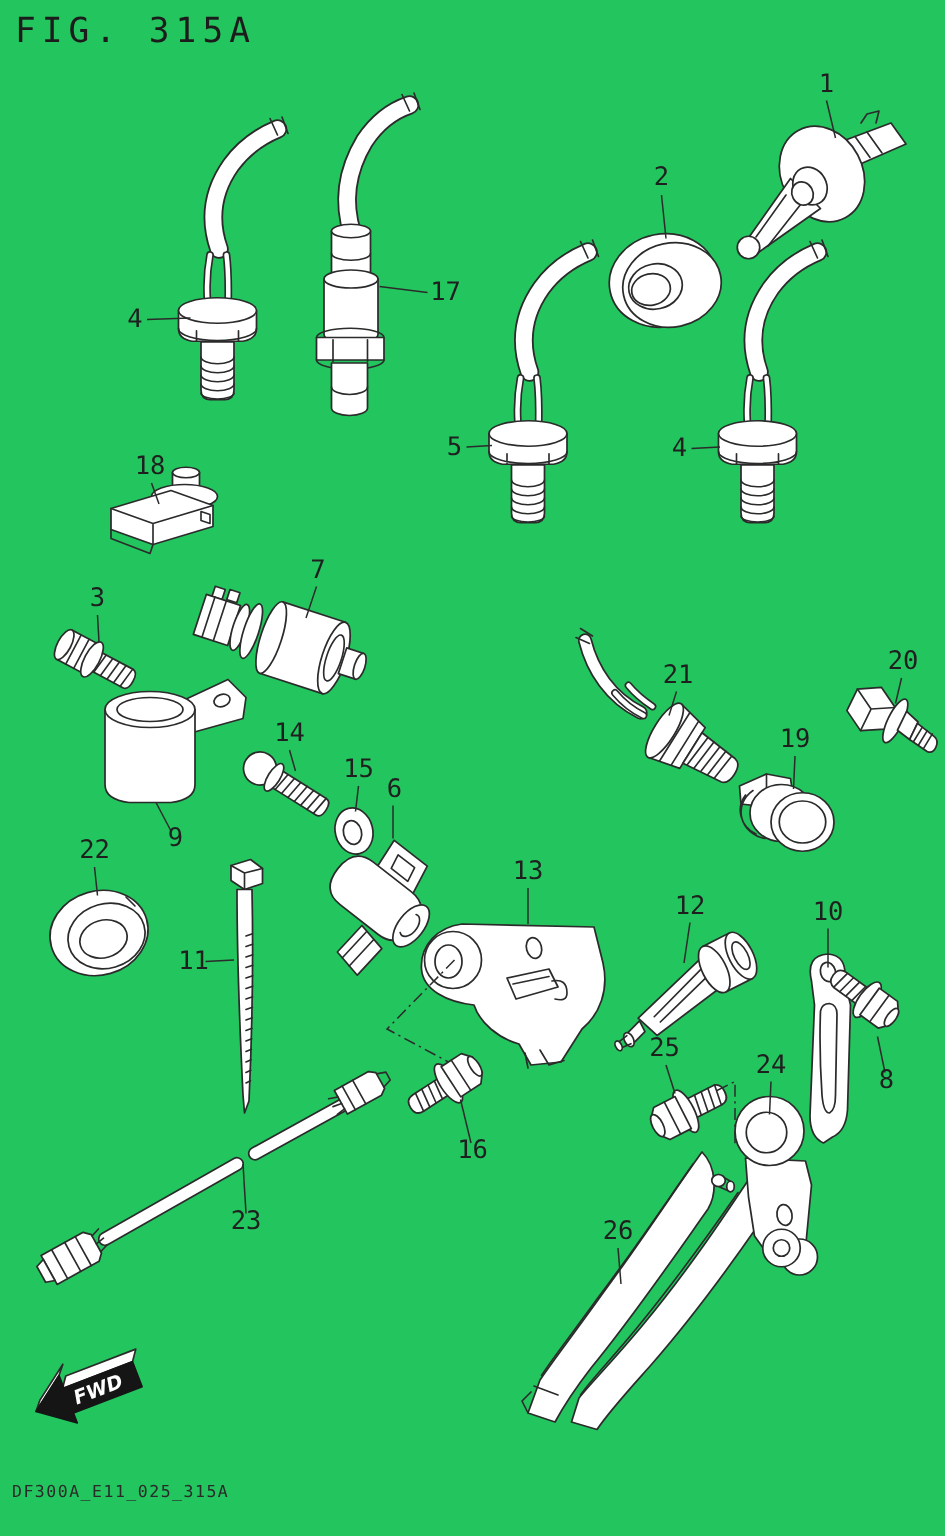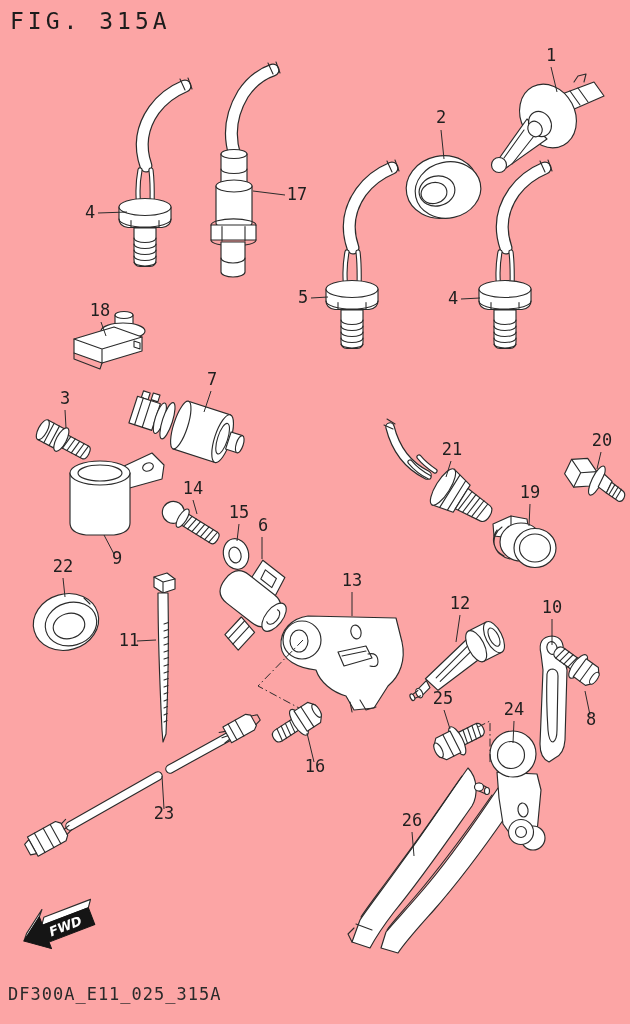--- a/index.html
+++ b/index.html
@@ -1,20 +1,20 @@
 <!DOCTYPE html>
 <html><head>
 <meta charset="utf-8">
 <style>
   html,body { margin:0; padding:0; background:#fff; }
-  .page { position:relative; width:630px; height:1024px; background:#fca5a5; overflow:hidden;
+  .page { position:relative; width:630px; height:1024px; background:#22c55e; overflow:hidden;
           font-family:"DejaVu Sans Mono", monospace; }
   .title { position:absolute; left:10px; top:8px; font-size:23px; letter-spacing:4px;
            color:#1c1c1c; font-family:"DejaVu Sans Mono", monospace; }
-  .footer { position:absolute; left:8px; top:986px; color:#2a2a2a; font-size:17px;
+  .footer { position:absolute; left:8px; top:986px; color:#2a2a2a; font-size:11px;
             letter-spacing:1px; line-height:17px; font-family:"DejaVu Sans Mono", monospace; }
   svg { position:absolute; left:0; top:0; }
   .wh { fill:#ffffff; stroke:#2b2b2b; stroke-width:1.15; stroke-linejoin:round; }
   .ln { fill:none; stroke:#2b2b2b; stroke-width:1.1; stroke-linecap:round; stroke-linejoin:round; }
   .to { fill:none; stroke:#2b2b2b; stroke-width:13; stroke-linecap:round; }
   .ti { fill:none; stroke:#ffffff; stroke-width:10.6; stroke-linecap:round; }
   .to2 { fill:none; stroke:#2b2b2b; stroke-width:9.5; stroke-linecap:round; }
   .ti2 { fill:none; stroke:#ffffff; stroke-width:7.2; stroke-linecap:round; }
   .wo { fill:none; stroke:#2b2b2b; stroke-width:5.2; stroke-linecap:round; }
   .wi { fill:none; stroke:#ffffff; stroke-width:3; stroke-linecap:round; }

